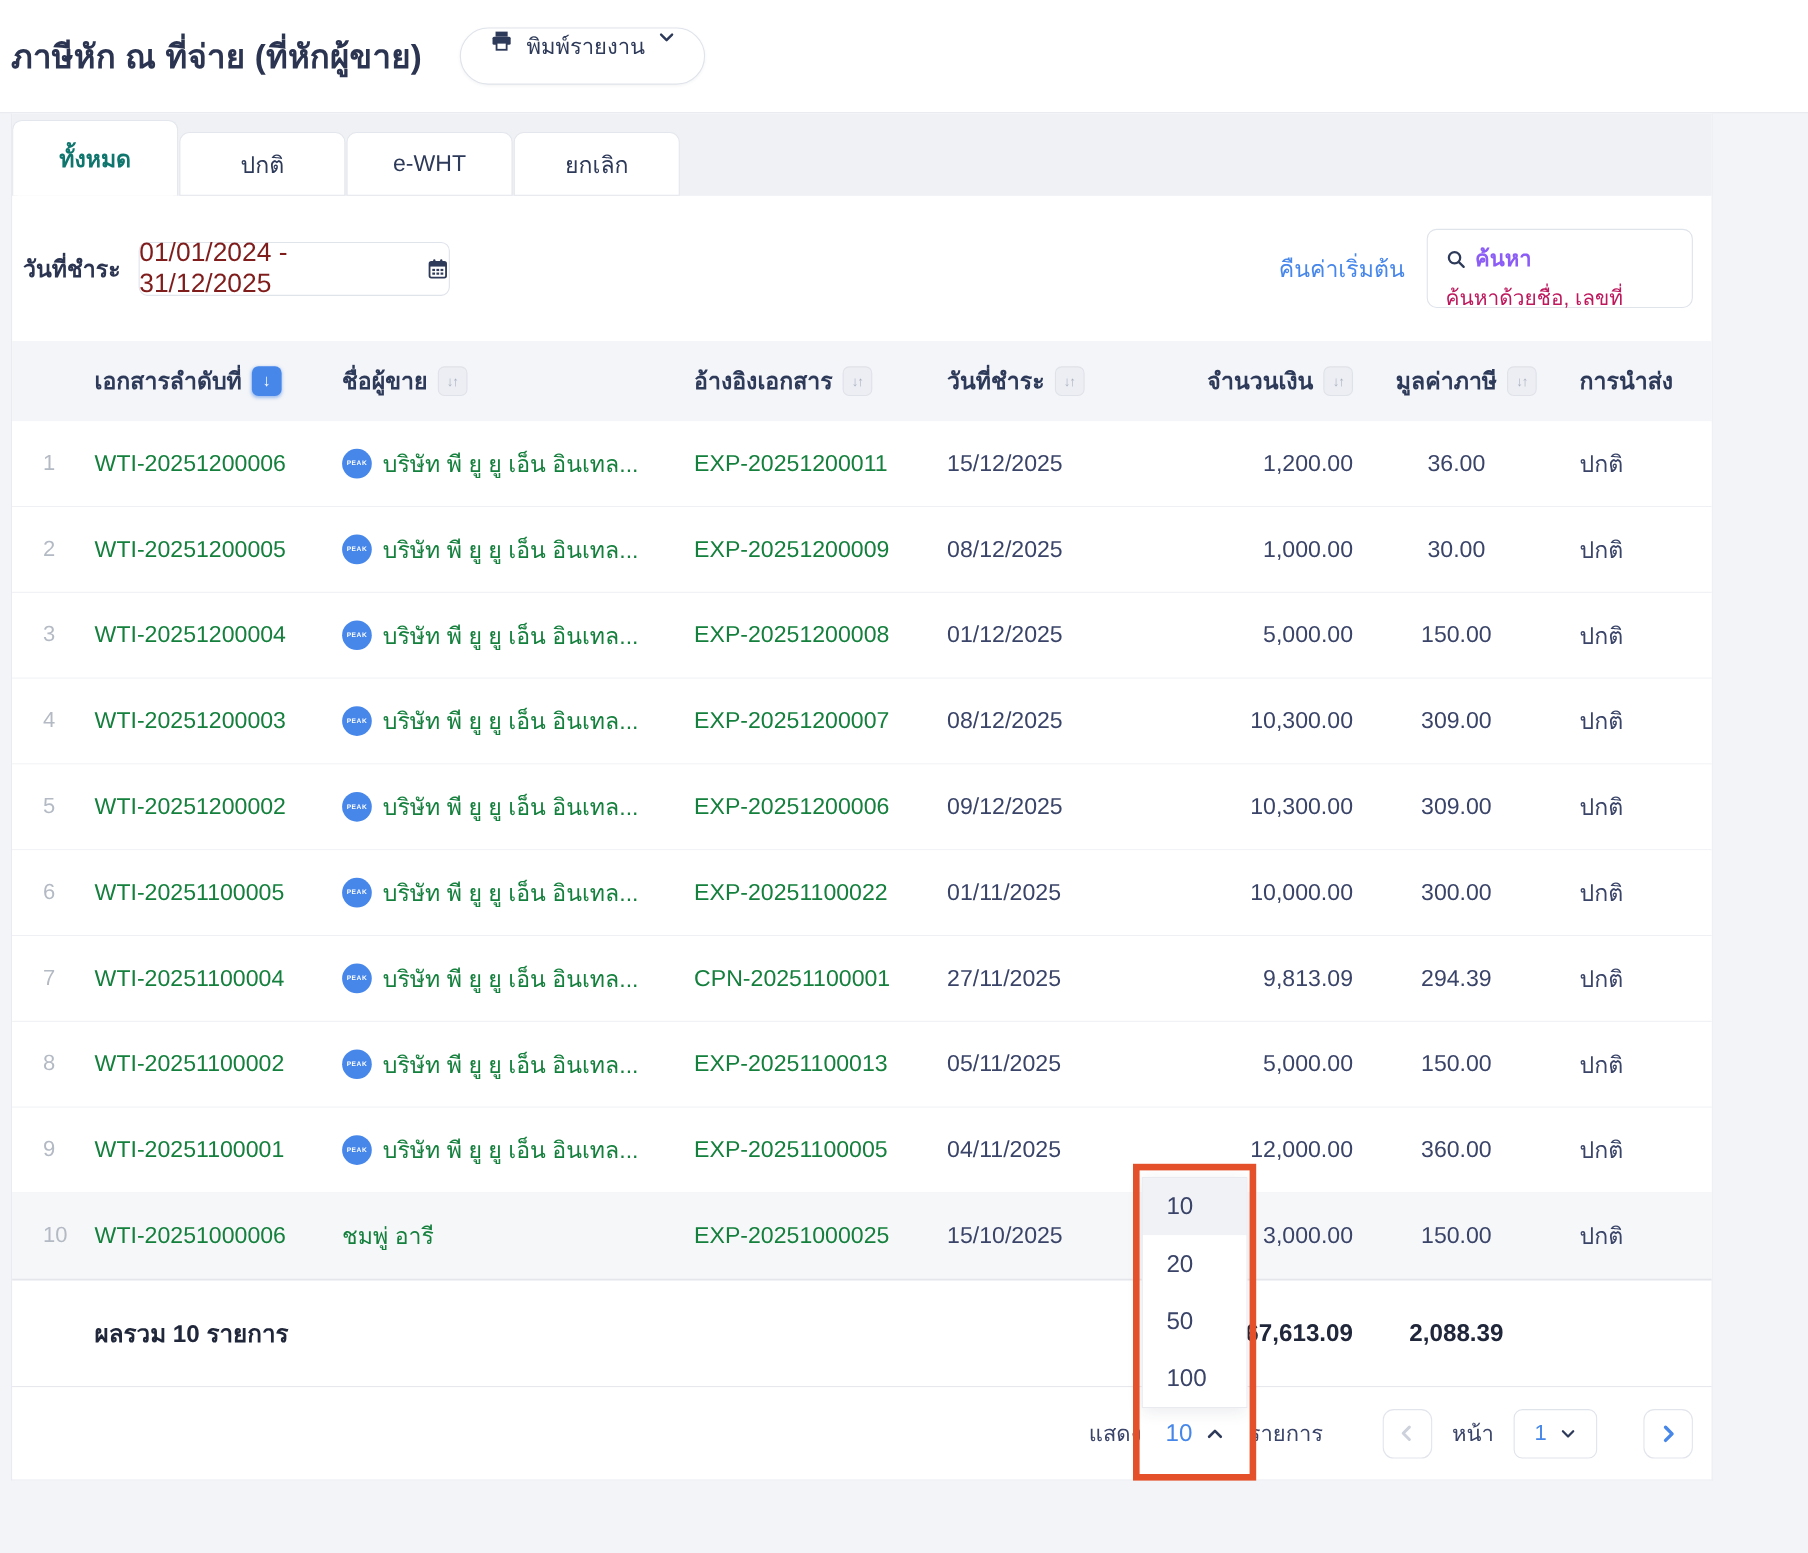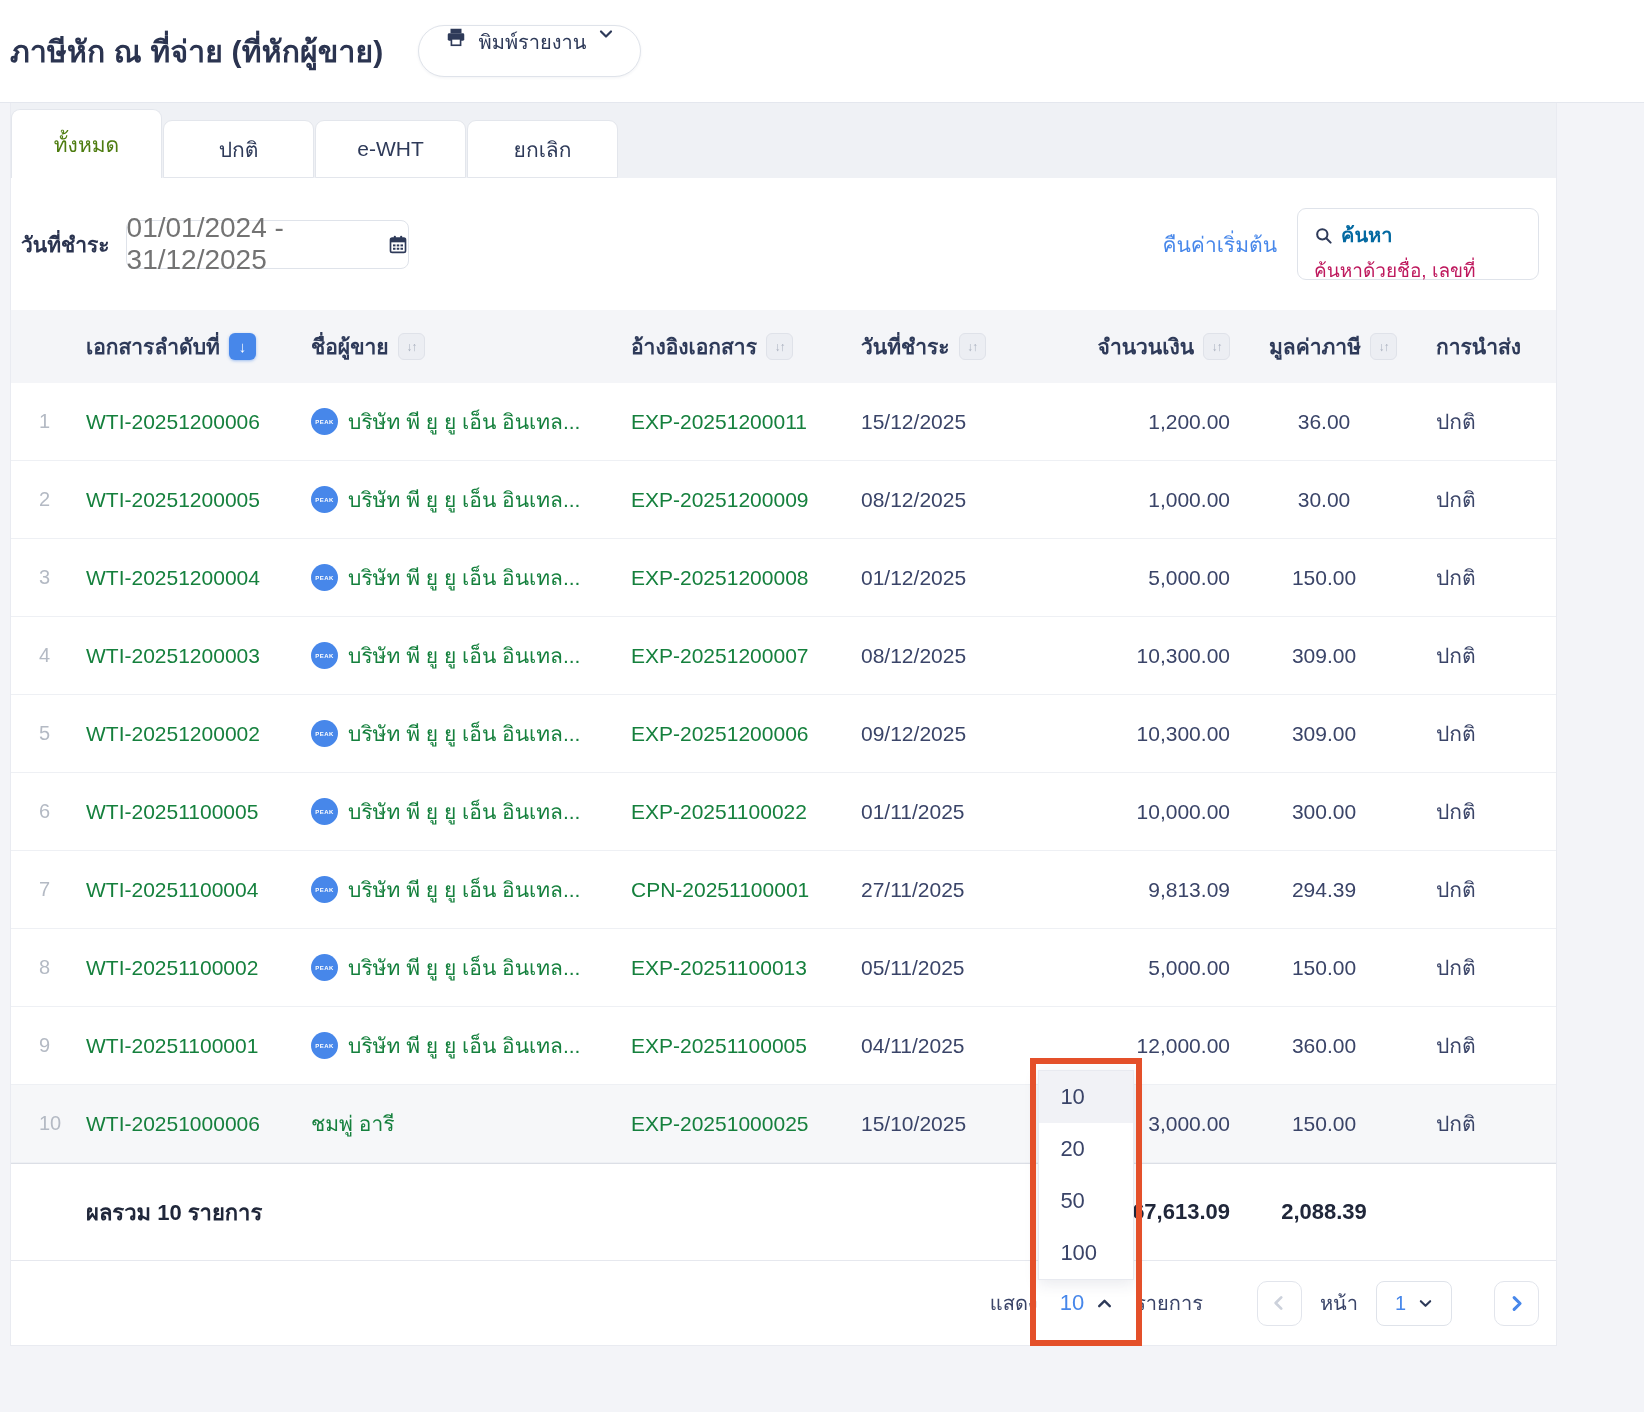--- a/index.html
+++ b/index.html
@@ -26,36 +26,36 @@
     border-left:1px solid #e9ebf1; border-right:1px solid #e9ebf1; border-bottom:1px solid #e9ebf1;
   }
   
   .tab-band { height:75px; background:#eff1f5; position:relative; }
   .tab {
     position:absolute; bottom:0; width:151px; height:58px; background:#fff;
     border:1px solid #e3e6ec; border-radius:9px 9px 0 0;
     display:flex; align-items:center; justify-content:center;
     font-size:21px; color:#2e3a59; cursor:pointer;
   }
-  .tab.active { height:69px; border-bottom:none; color:#4d7c0f; font-weight:400; }
+  .tab.active { height:69px; border-bottom:none; color:#0f766e; font-weight:700; }
   
   .filter-row { height:132px; display:flex; align-items:center; padding:0 17px 0 10px; }
   .filter-label { font-size:21px; font-weight:700; color:#2b3450; margin-right:16px; }
   .date-input {
     width:283px; height:49px; border:1px solid #dfe3ea; border-radius:8px;
     display:flex; align-items:center; justify-content:center; gap:10px;
-    font-size:28px; color:#737373; cursor:pointer; background:#fff;
+    font-size:24px; color:#7f1d1d; cursor:pointer; background:#fff;
   }
   .filter-spacer { flex:1; }
   .reset-link { font-size:21px; color:#4787ea; cursor:pointer; margin-right:20px; }
   .search-box {
     width:242px; height:72px; border:1px solid #dfe3ea; border-radius:9px;
     padding:10px 16px 8px 16px; background:#fff; cursor:text;
   }
-  .search-top { display:flex; align-items:center; gap:8px; font-size:20px; font-weight:700; color:#0369a1; }
+  .search-top { display:flex; align-items:center; gap:8px; font-size:20px; font-weight:700; color:#8b5cf6; }
   .search-placeholder { margin-top:4px; font-size:19px; color:#be185d; }
   
   .grid-row {
     display:grid;
     grid-template-columns:70px 225px 320px 230px 160px 1fr 170px 140px;
     align-items:center;
   }
   .thead { height:73px; background:#f4f5f8; font-size:21px; font-weight:700; color:#2e3a59; }
   .th { display:flex; align-items:center; gap:9px; padding-left:5px;text-align:center; }
   .th.right { justify-content:flex-end; padding-right:0; }

